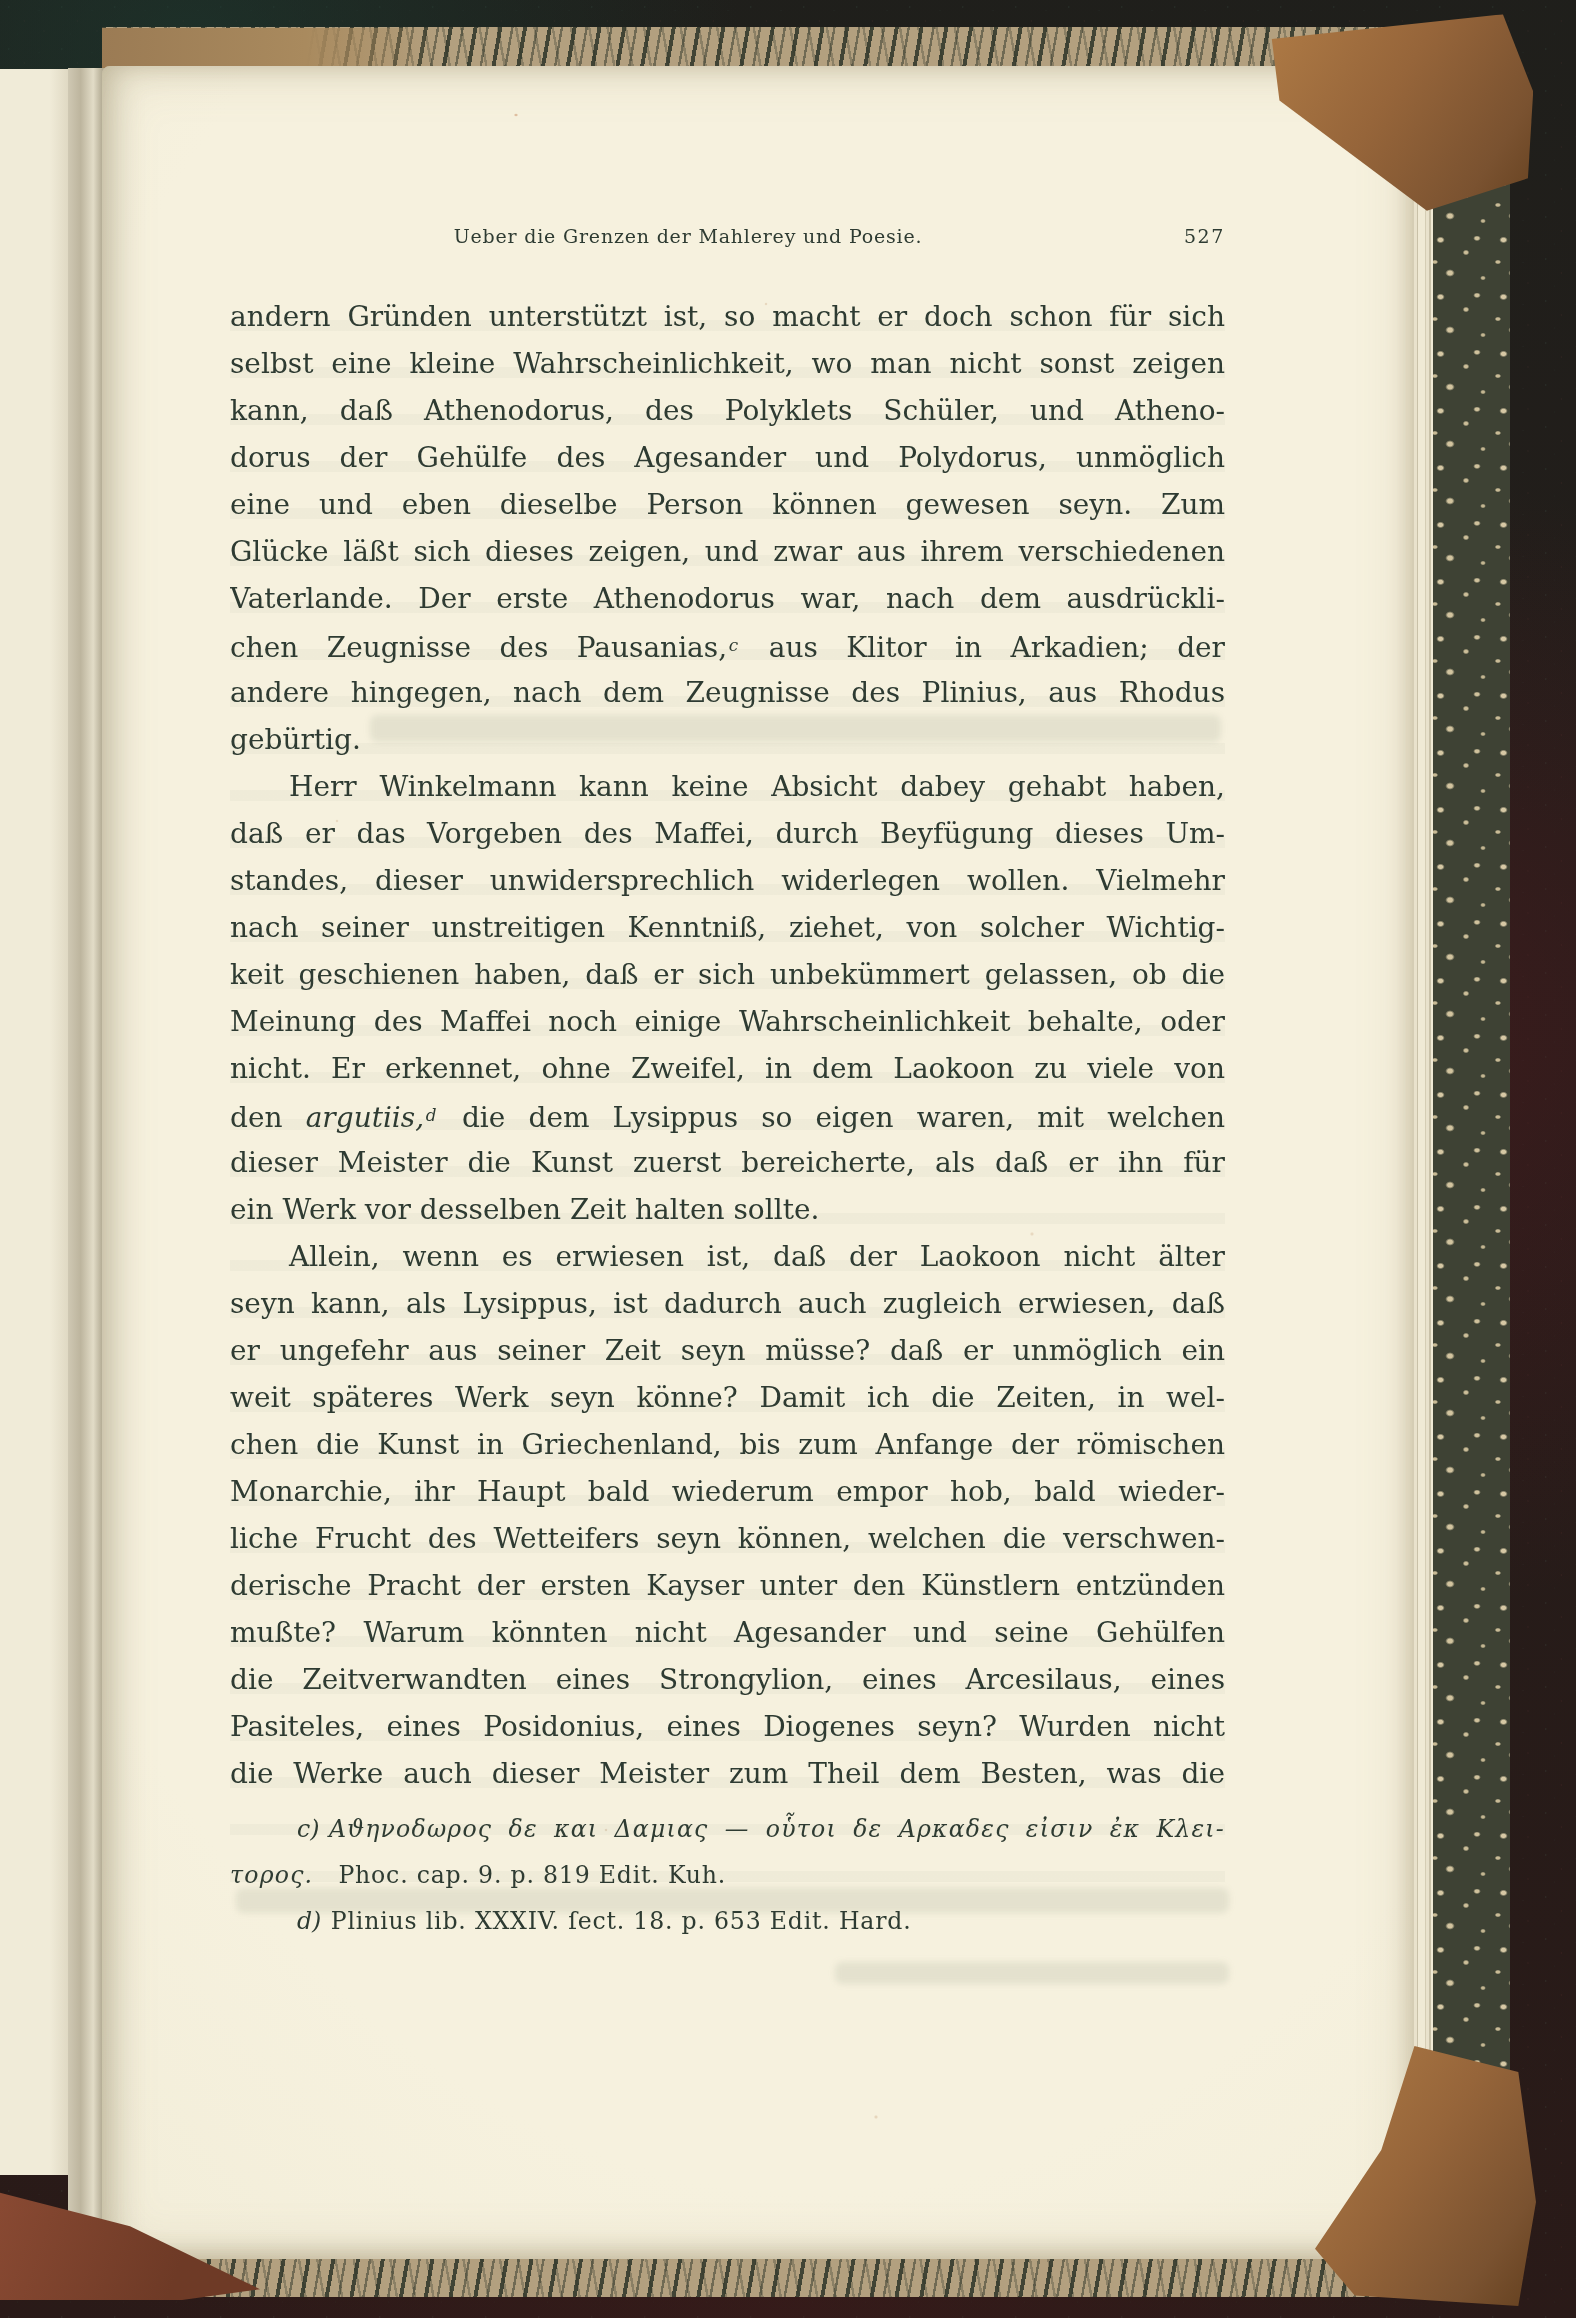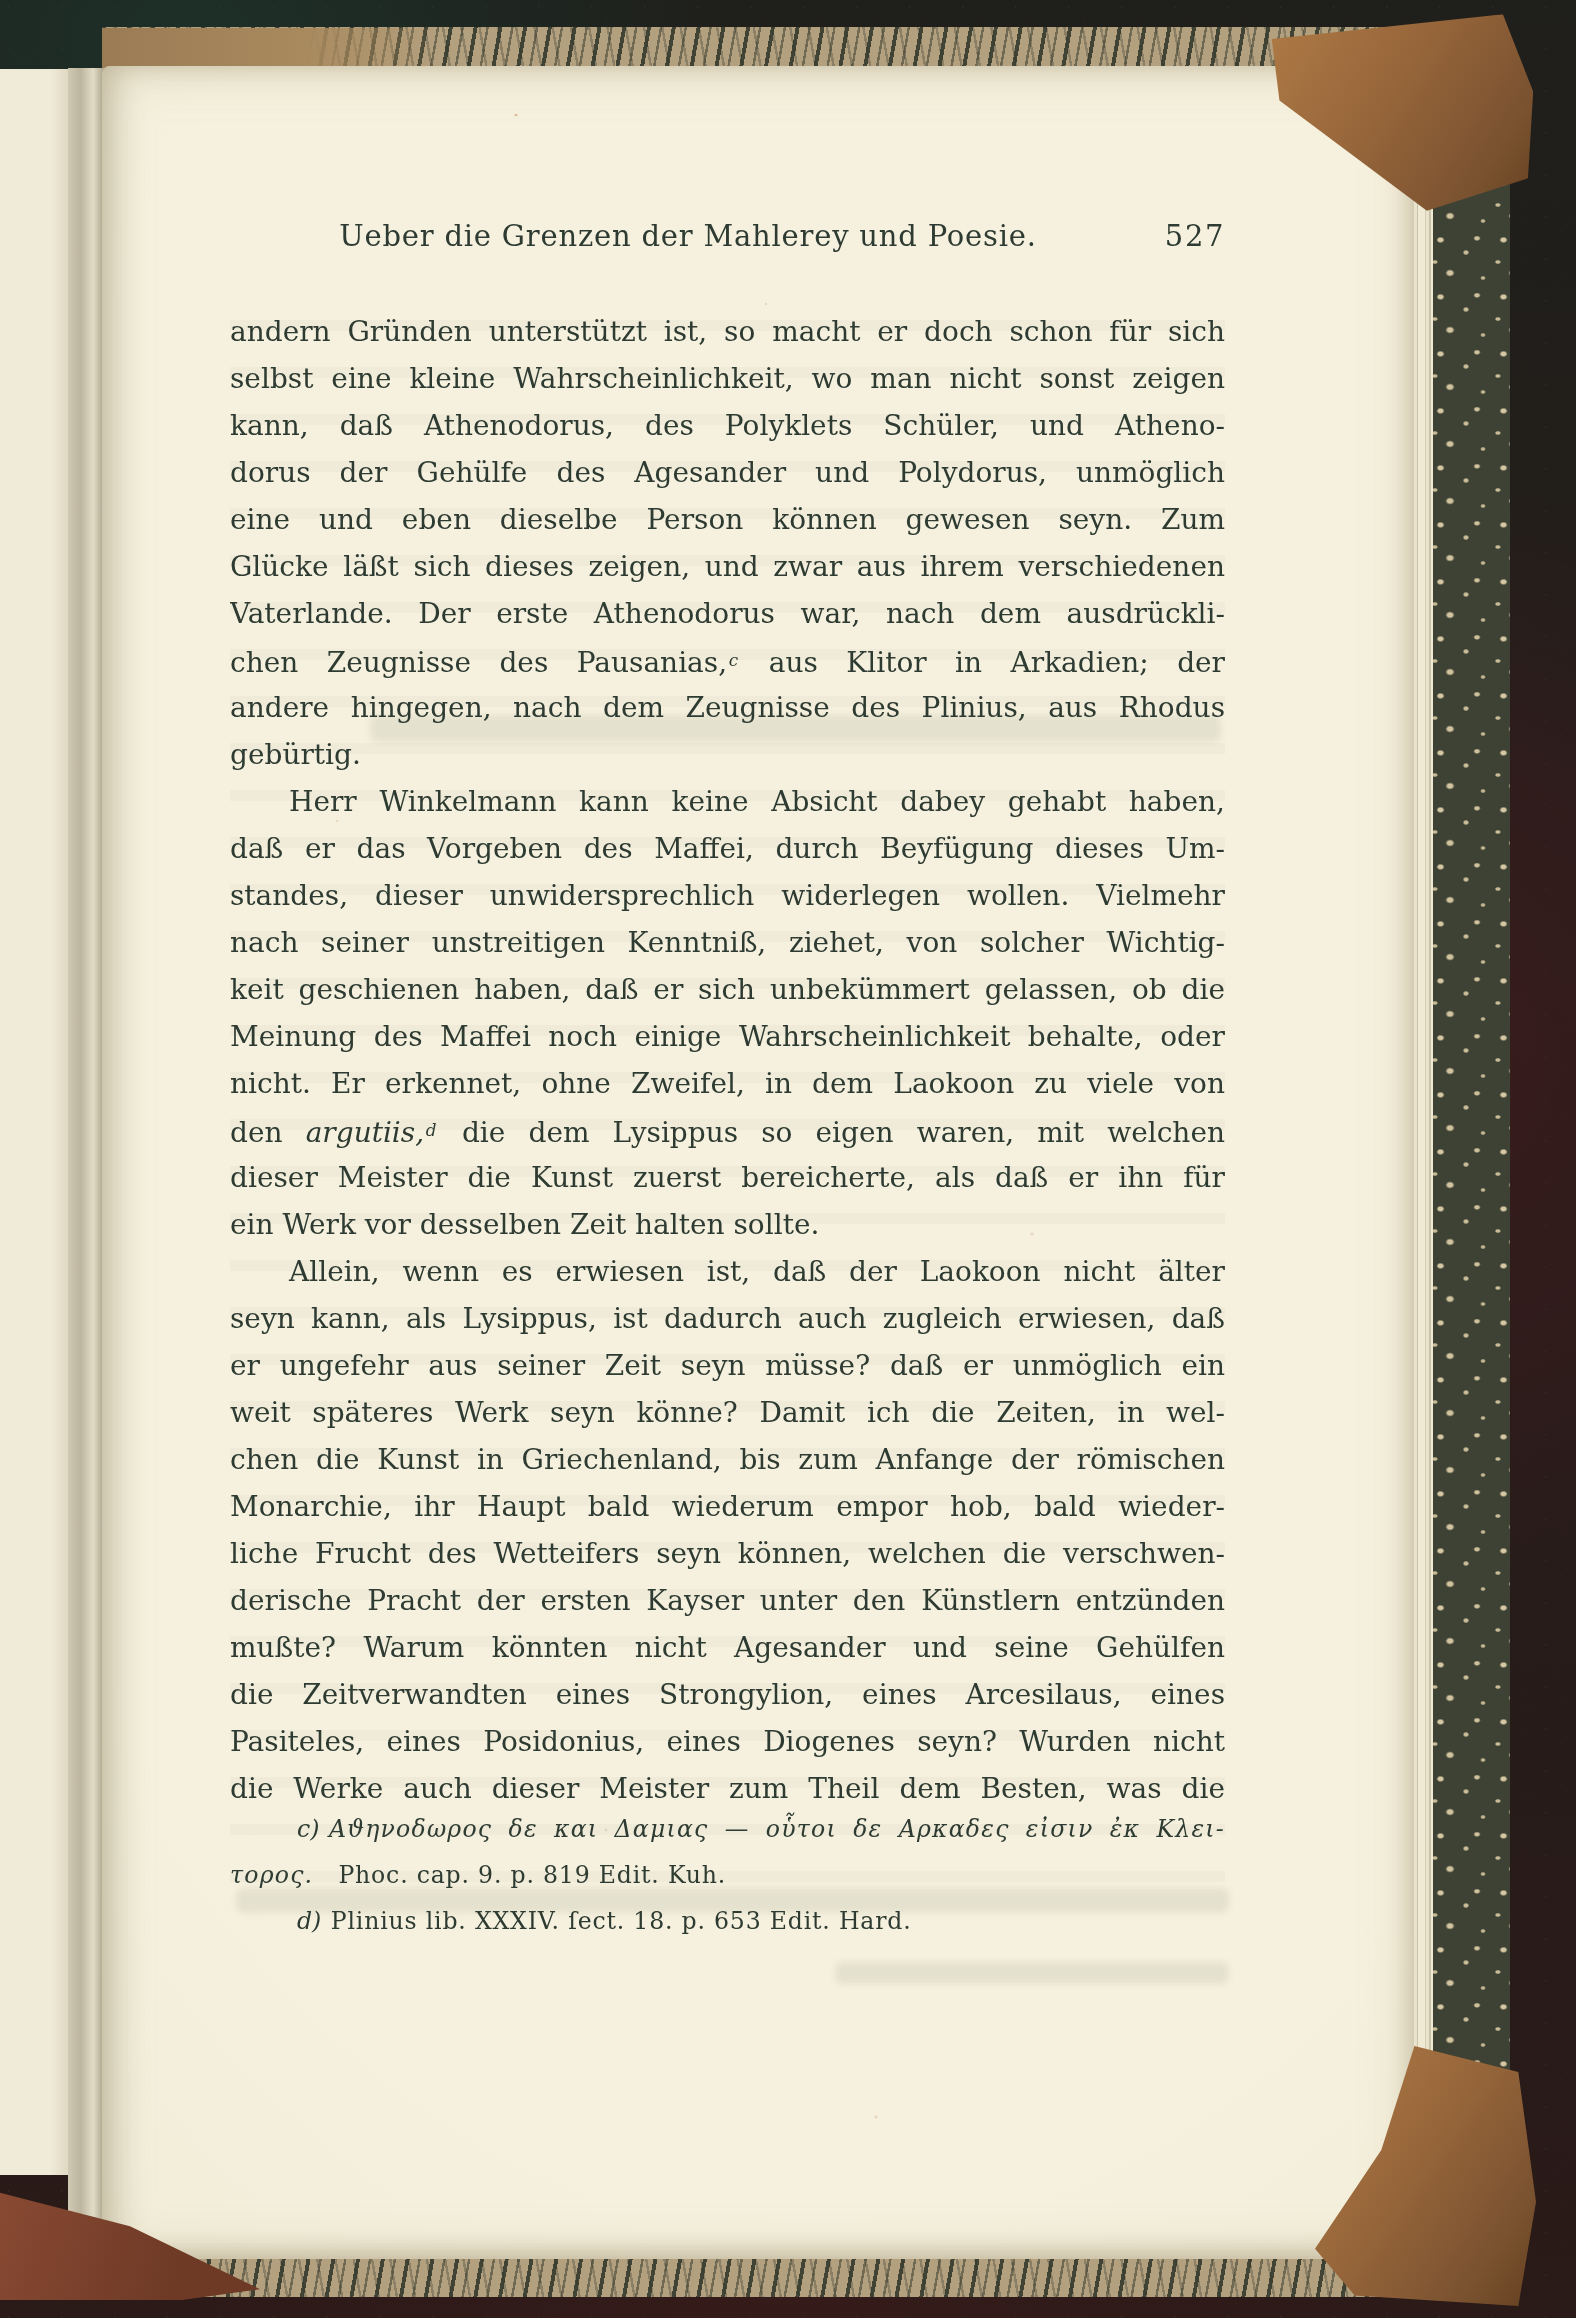--- a/index.html
+++ b/index.html
@@ -107,26 +107,26 @@
     pointer-events:none;
   }
   .smudge{position:absolute;background:rgba(105,120,100,.13);filter:blur(3.2px);border-radius:7.9px;pointer-events:none;}
   .smudge.s1{left:268px;top:649px;width:851px;height:27px;}
   .smudge.s2{left:134px;top:1822px;width:993px;height:25px;}
   .smudge.s3{left:733px;top:1896px;width:394px;height:22px;}
   
   .header-row{
     position:absolute;left:128px;top:153px;width:995px;
     display:flex;align-items:baseline;
-    font-size:29px;line-height:35px;color:#2e3b32;letter-spacing:0.8px;
+    font-size:19px;line-height:35px;color:#2e3b32;letter-spacing:0.8px;
   }
   .header-title{flex:1;text-align:center;}
   .page-number{width:79px;text-align:right;letter-spacing:1.6px;}
   .body-block{
-    position:absolute;left:128px;top:242px;width:995px;
+    position:absolute;left:128px;top:227px;width:995px;
     font-size:28px;color:#2e3b32;
   }
   .tline{height:47px;line-height:47px;overflow:hidden;text-align:left;white-space:normal;}
   .tline.j{text-align:justify;}
   .tline.j::after{content:"";display:inline-block;width:100%;height:0;}
   .tline.ind{text-indent:59px;}
   .i{font-style:italic;}
   .sup{font-style:italic;font-size:.6em;vertical-align:5.5px;padding:0 2.4px 0 1.6px;}
   .footnote-block{
     position:absolute;left:128px;top:1740px;width:995px;

